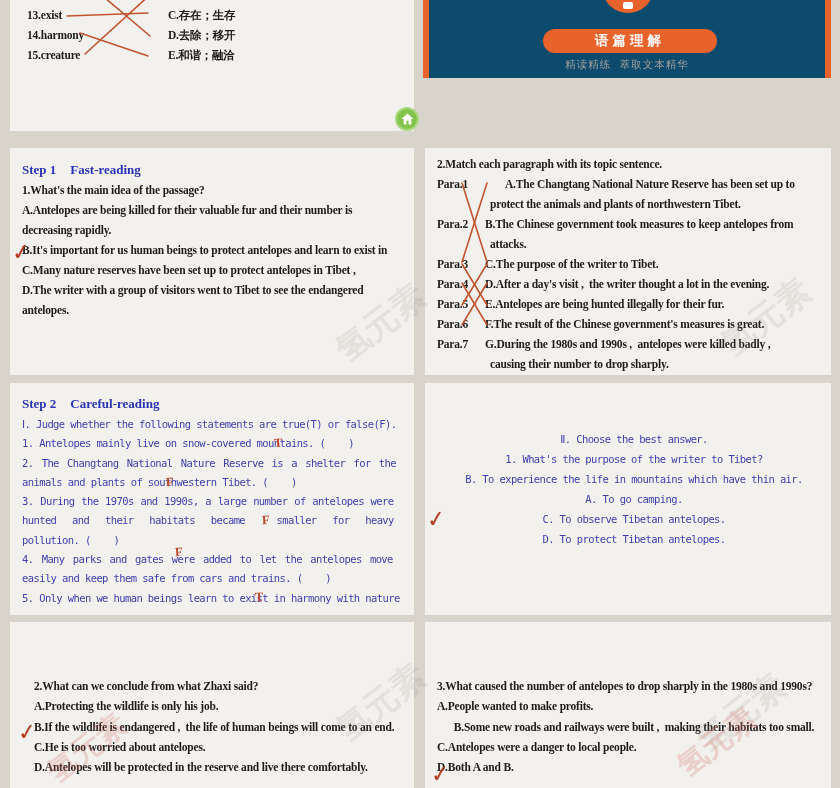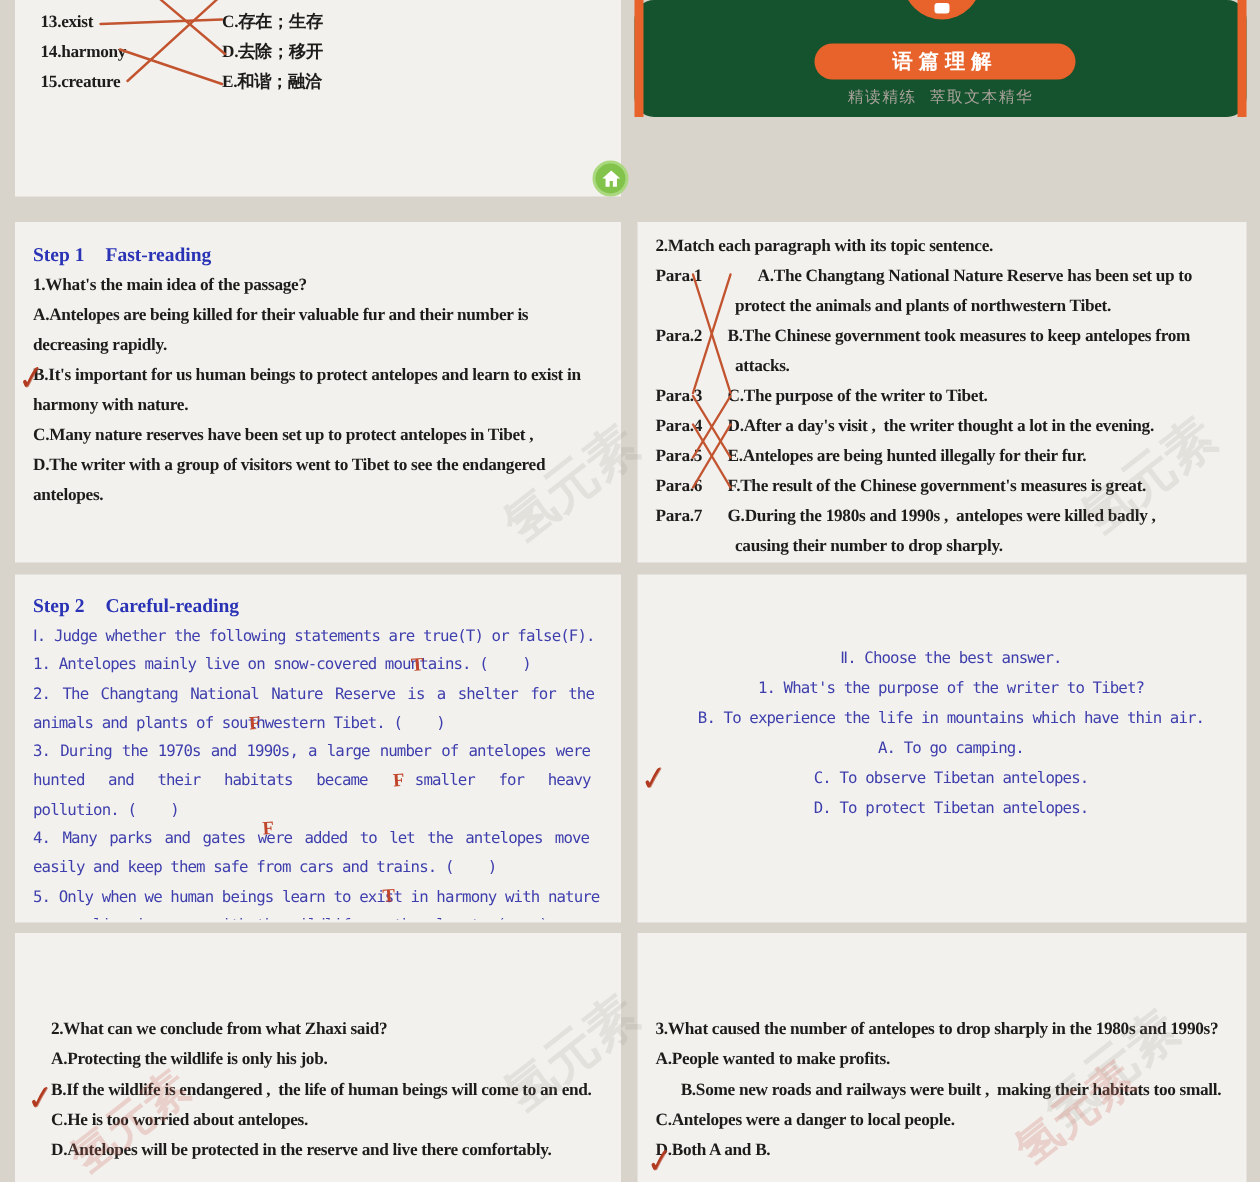--- a/index.html
+++ b/index.html
@@ -26,34 +26,34 @@
   .redmark{
     position:absolute;font-family:"Liberation Serif",serif;font-weight:bold;
     font-size:12.5px;color:#c1452a;transform:rotate(-4deg);
   }
   .check{
     position:absolute;color:#b23a20;font-size:21px;font-weight:bold;
     font-family:"DejaVu Sans",sans-serif;transform:rotate(-12deg) skewX(-8deg);
     text-shadow:0.5px 0.5px 0 rgba(178,58,32,.6);
   }
   .linesvg{position:absolute;left:0;top:0;pointer-events:none;}
-  .vrow{display:flex;}
+  .vrow{display:flex;gap:20px;}
   .vterm{width:121px;}
   .prow{display:flex;}
   .plabel{width:48px;flex:0 0 48px;}
   .pind{margin-left:20px;}
   .pcont{margin-left:53px;}
   .watermark{
     position:absolute;font-family:"DejaVu Sans",sans-serif;font-weight:bold;
     font-size:34px;transform:rotate(-38deg);color:rgba(150,140,128,0.16);
     pointer-events:none;white-space:nowrap;
   }
   .watermark.pink{color:rgba(210,110,100,0.25);font-size:30px;}
   
-  #banner{background:#14532d;overflow:visible;border-radius:13px;}
+  #banner{background:#0c4a6e;overflow:visible;}
   .obar{position:absolute;top:0;width:6px;height:78px;background:#e7632b;}
   #circle{
     position:absolute;left:179px;top:-39px;width:52px;height:52px;
     border-radius:50%;background:#e7632b;
   }
   #circle .glyph{
     position:absolute;left:21px;bottom:4px;width:10px;height:7px;background:#ffffff;
     border-radius:2px;
   }
   #pill{
@@ -116,21 +116,20 @@
   <div id="subtitle">精读精练  萃取文本精华</div>
 </div>
 
 <div class="panel" style="left:10px;top:148px;width:404px;height:227px;overflow:hidden;">
   <div style="padding:12px 0 0 12px;">
     <div class="heading"><span>Step 1</span><span class="hspace"></span><span>Fast-reading</span></div>
     <div class="serifline">1.What's the main idea of the passage?</div>
     <div class="serifline">A.Antelopes are being killed for their valuable fur and their number is</div>
     <div class="serifline">decreasing rapidly.</div>
     <div class="serifline">B.It's important for us human beings to protect antelopes and learn to exist in</div>
-    <div class="serifline">harmony with nature.</div>
     <div class="serifline">C.Many nature reserves have been set up to protect antelopes in Tibet ,</div>
     <div class="serifline">D.The writer with a group of visitors went to Tibet to see the endangered</div>
     <div class="serifline">antelopes.</div>
   </div>
   <div class="check" style="left:2px;top:92px;">✓</div>
 </div>
 
 <div class="panel" style="left:425px;top:148px;width:406px;height:227px;overflow:hidden;">
   <div style="padding:6px 0 0 12px;">
     <div class="serifline">2.Match each paragraph with its topic sentence.</div>

